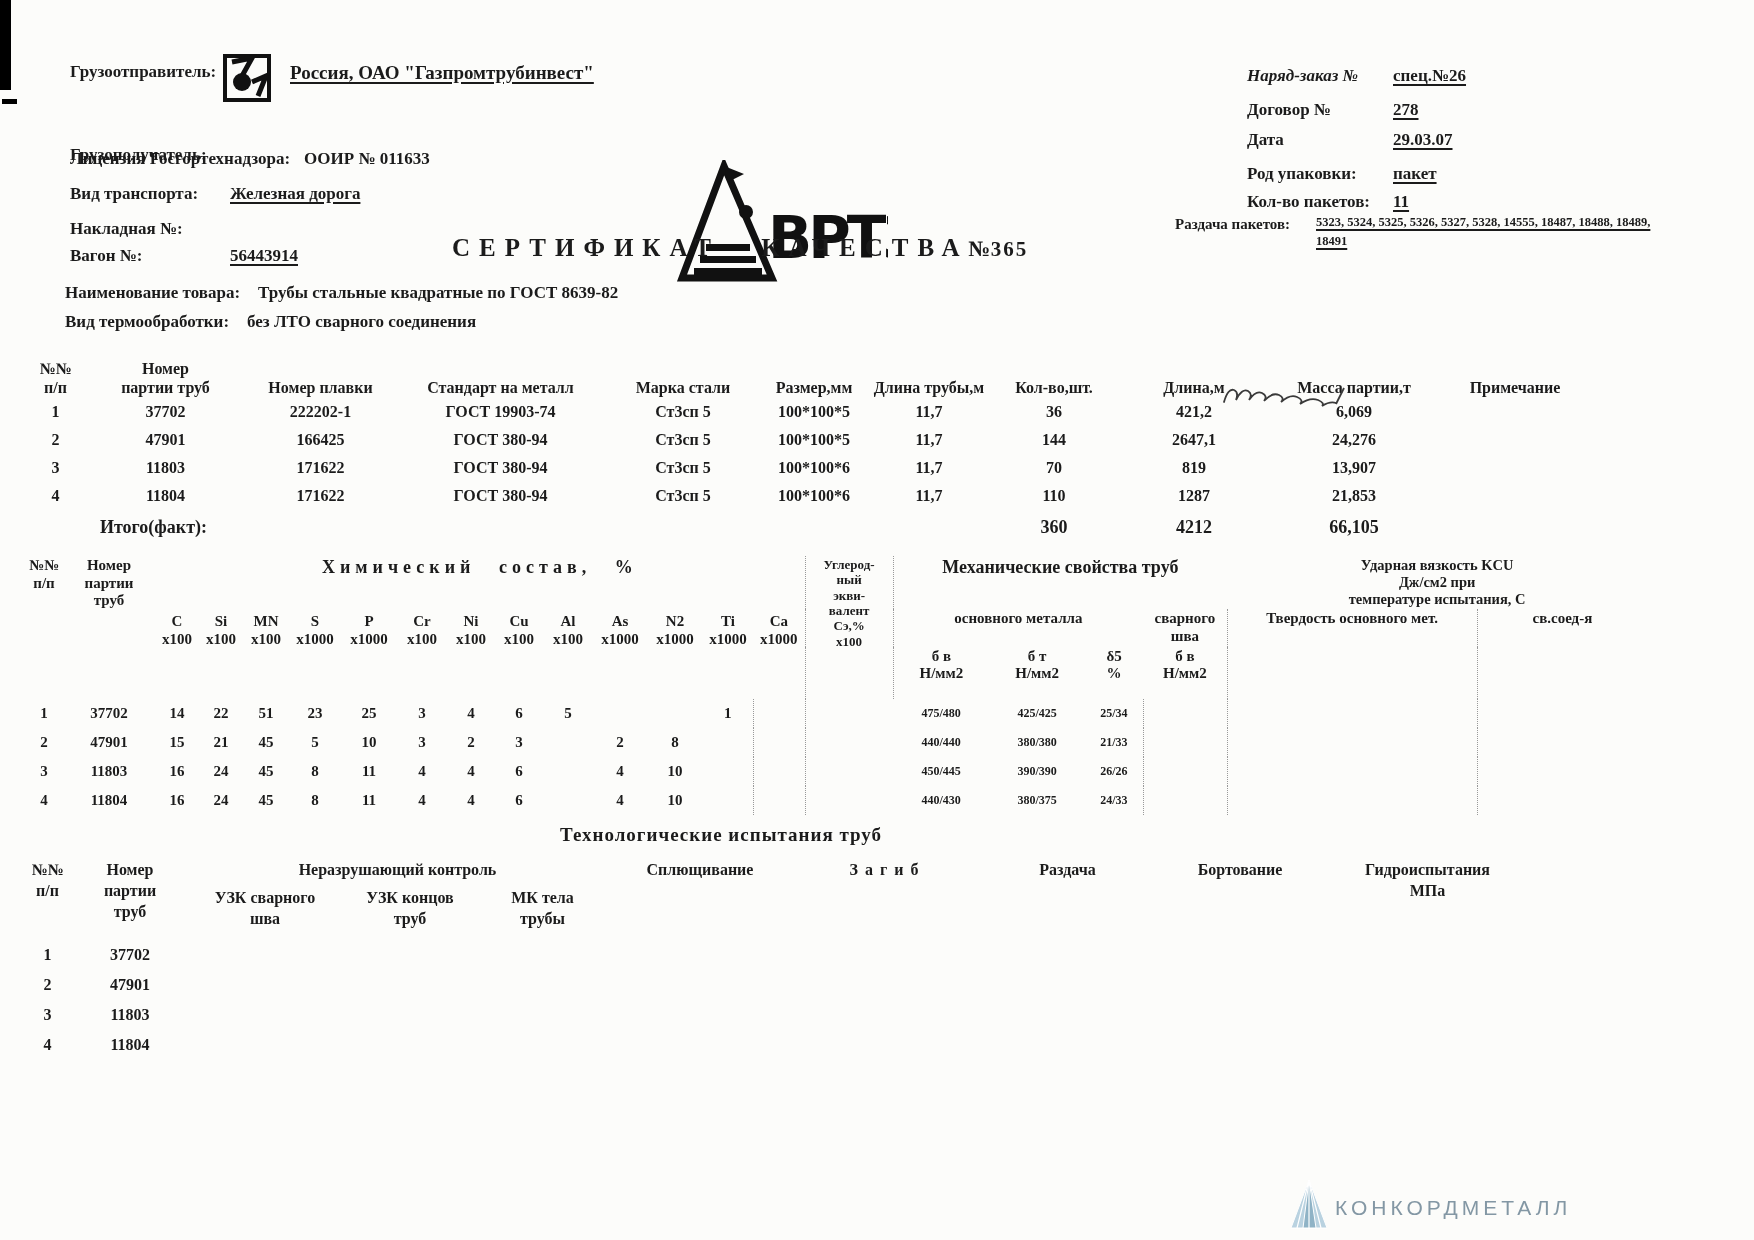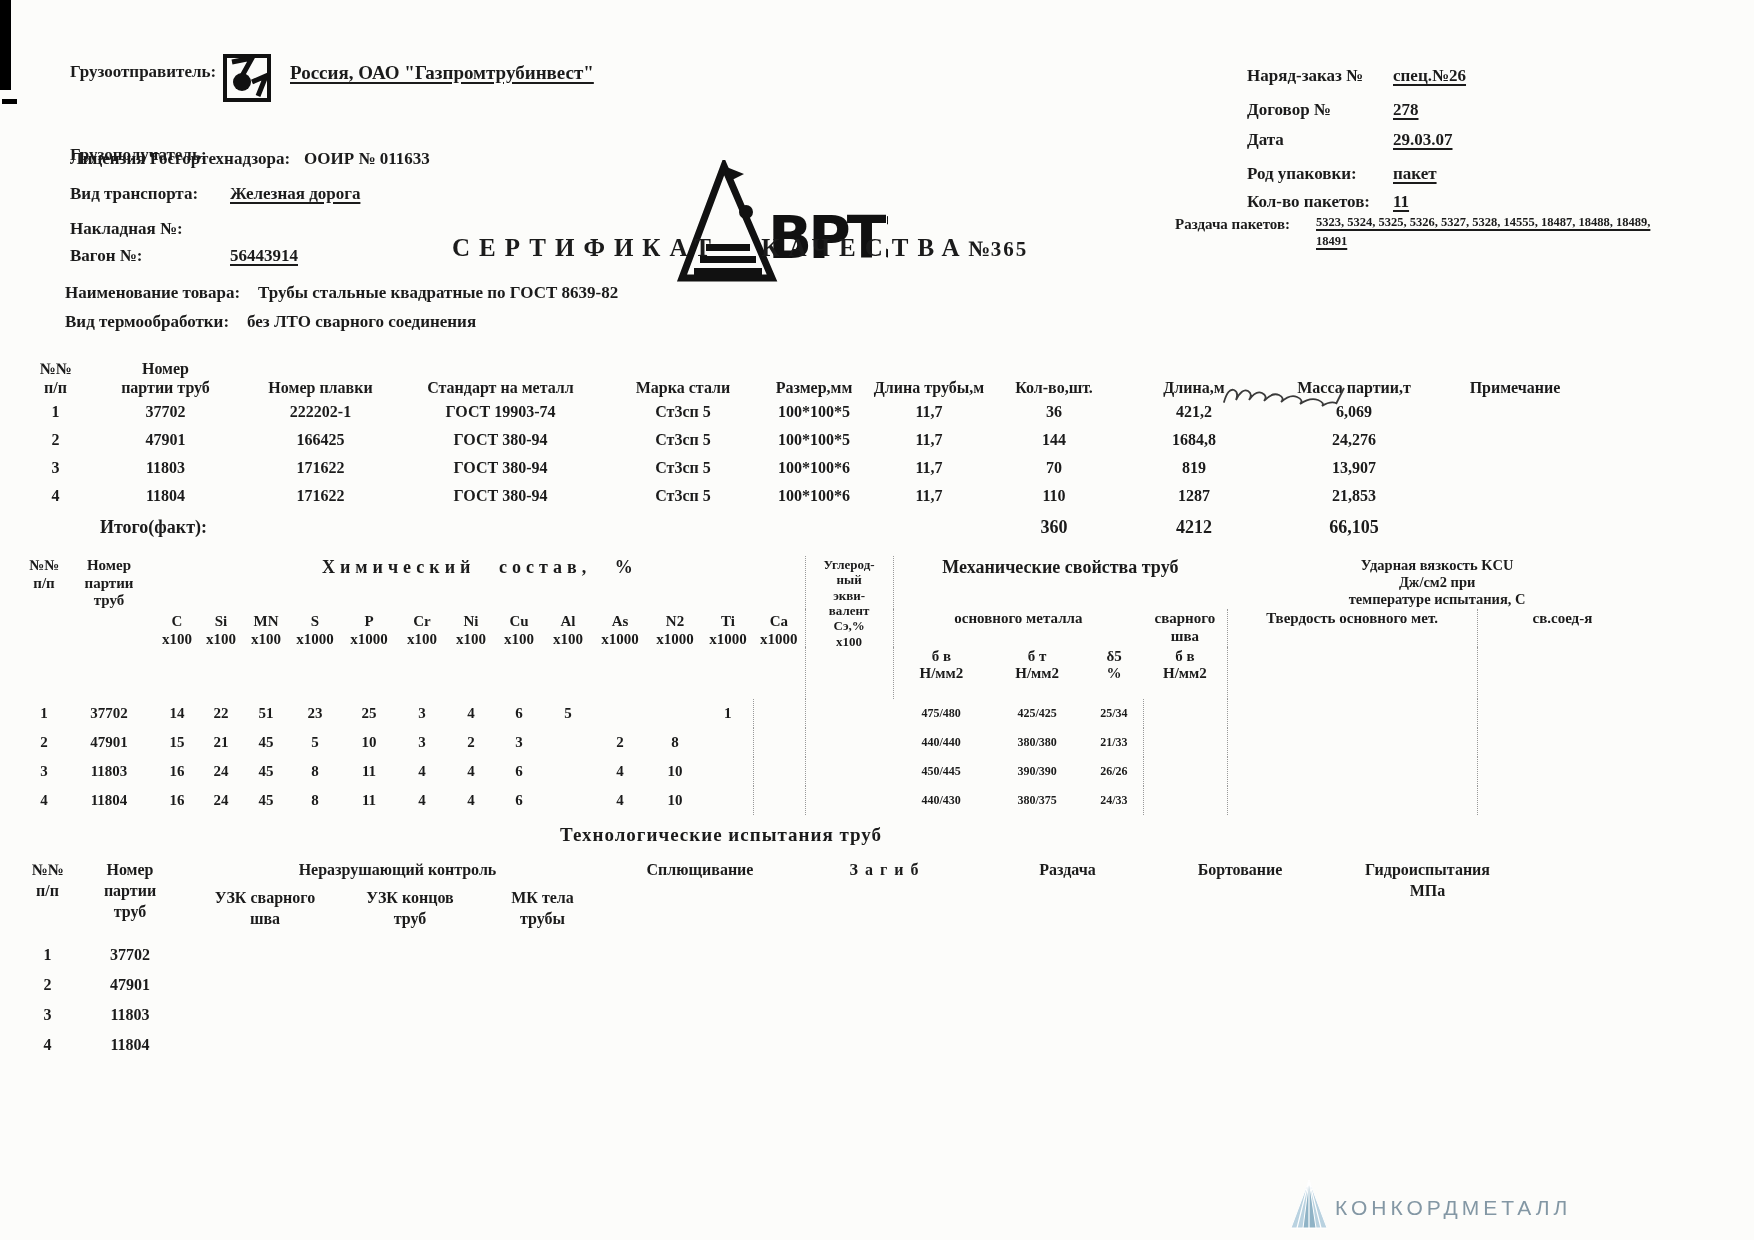--- a/index.html
+++ b/index.html
@@ -96,21 +96,21 @@
 <span class="abs lbl" style="left:70px;top:145px;">Грузополучатель:</span>
 
 <span class="abs lbl" style="left:70px;top:184px;">Вид транспорта:</span>
 <span class="abs val u" style="left:230px;top:184px;">Железная дорога</span>
 
 <span class="abs lbl" style="left:70px;top:219px;">Накладная №:</span>
 
 <span class="abs lbl" style="left:70px;top:246px;">Вагон №:</span>
 <span class="abs val u" style="left:230px;top:246px;">56443914</span>
 
-<span class="abs lbl" style="left:1247px;top:66px;">Наряд-заказ №</span>
+<span class="abs lbl" style="left:1247px;top:66px;font-style:italic;">Наряд-заказ №</span>
 <span class="abs val u" style="left:1393px;top:66px;">спец.№26</span>
 
 <span class="abs lbl" style="left:1247px;top:100px;">Договор №</span>
 <span class="abs val u" style="left:1393px;top:100px;">278</span>
 
 <span class="abs lbl" style="left:1247px;top:130px;">Дата</span>
 <span class="abs val u" style="left:1393px;top:130px;">29.03.07</span>
 
 <span class="abs lbl" style="left:1247px;top:164px;">Род упаковки:</span>
 <span class="abs val u" style="left:1393px;top:164px;">пакет</span>
@@ -195,21 +195,21 @@
     </tr>
     <tr>
       <td>2</td>
         <td>47901</td>
         <td>166425</td>
         <td>ГОСТ 380-94</td>
         <td>Ст3сп 5</td>
         <td>100*100*5</td>
         <td>11,7</td>
         <td>144</td>
-        <td>1684,8</td>
+        <td>2647,1</td>
         <td>24,276</td>
         <td></td>
     </tr>
     <tr>
       <td>3</td>
         <td>11803</td>
         <td>171622</td>
         <td>ГОСТ 380-94</td>
         <td>Ст3сп 5</td>
         <td>100*100*6</td>

